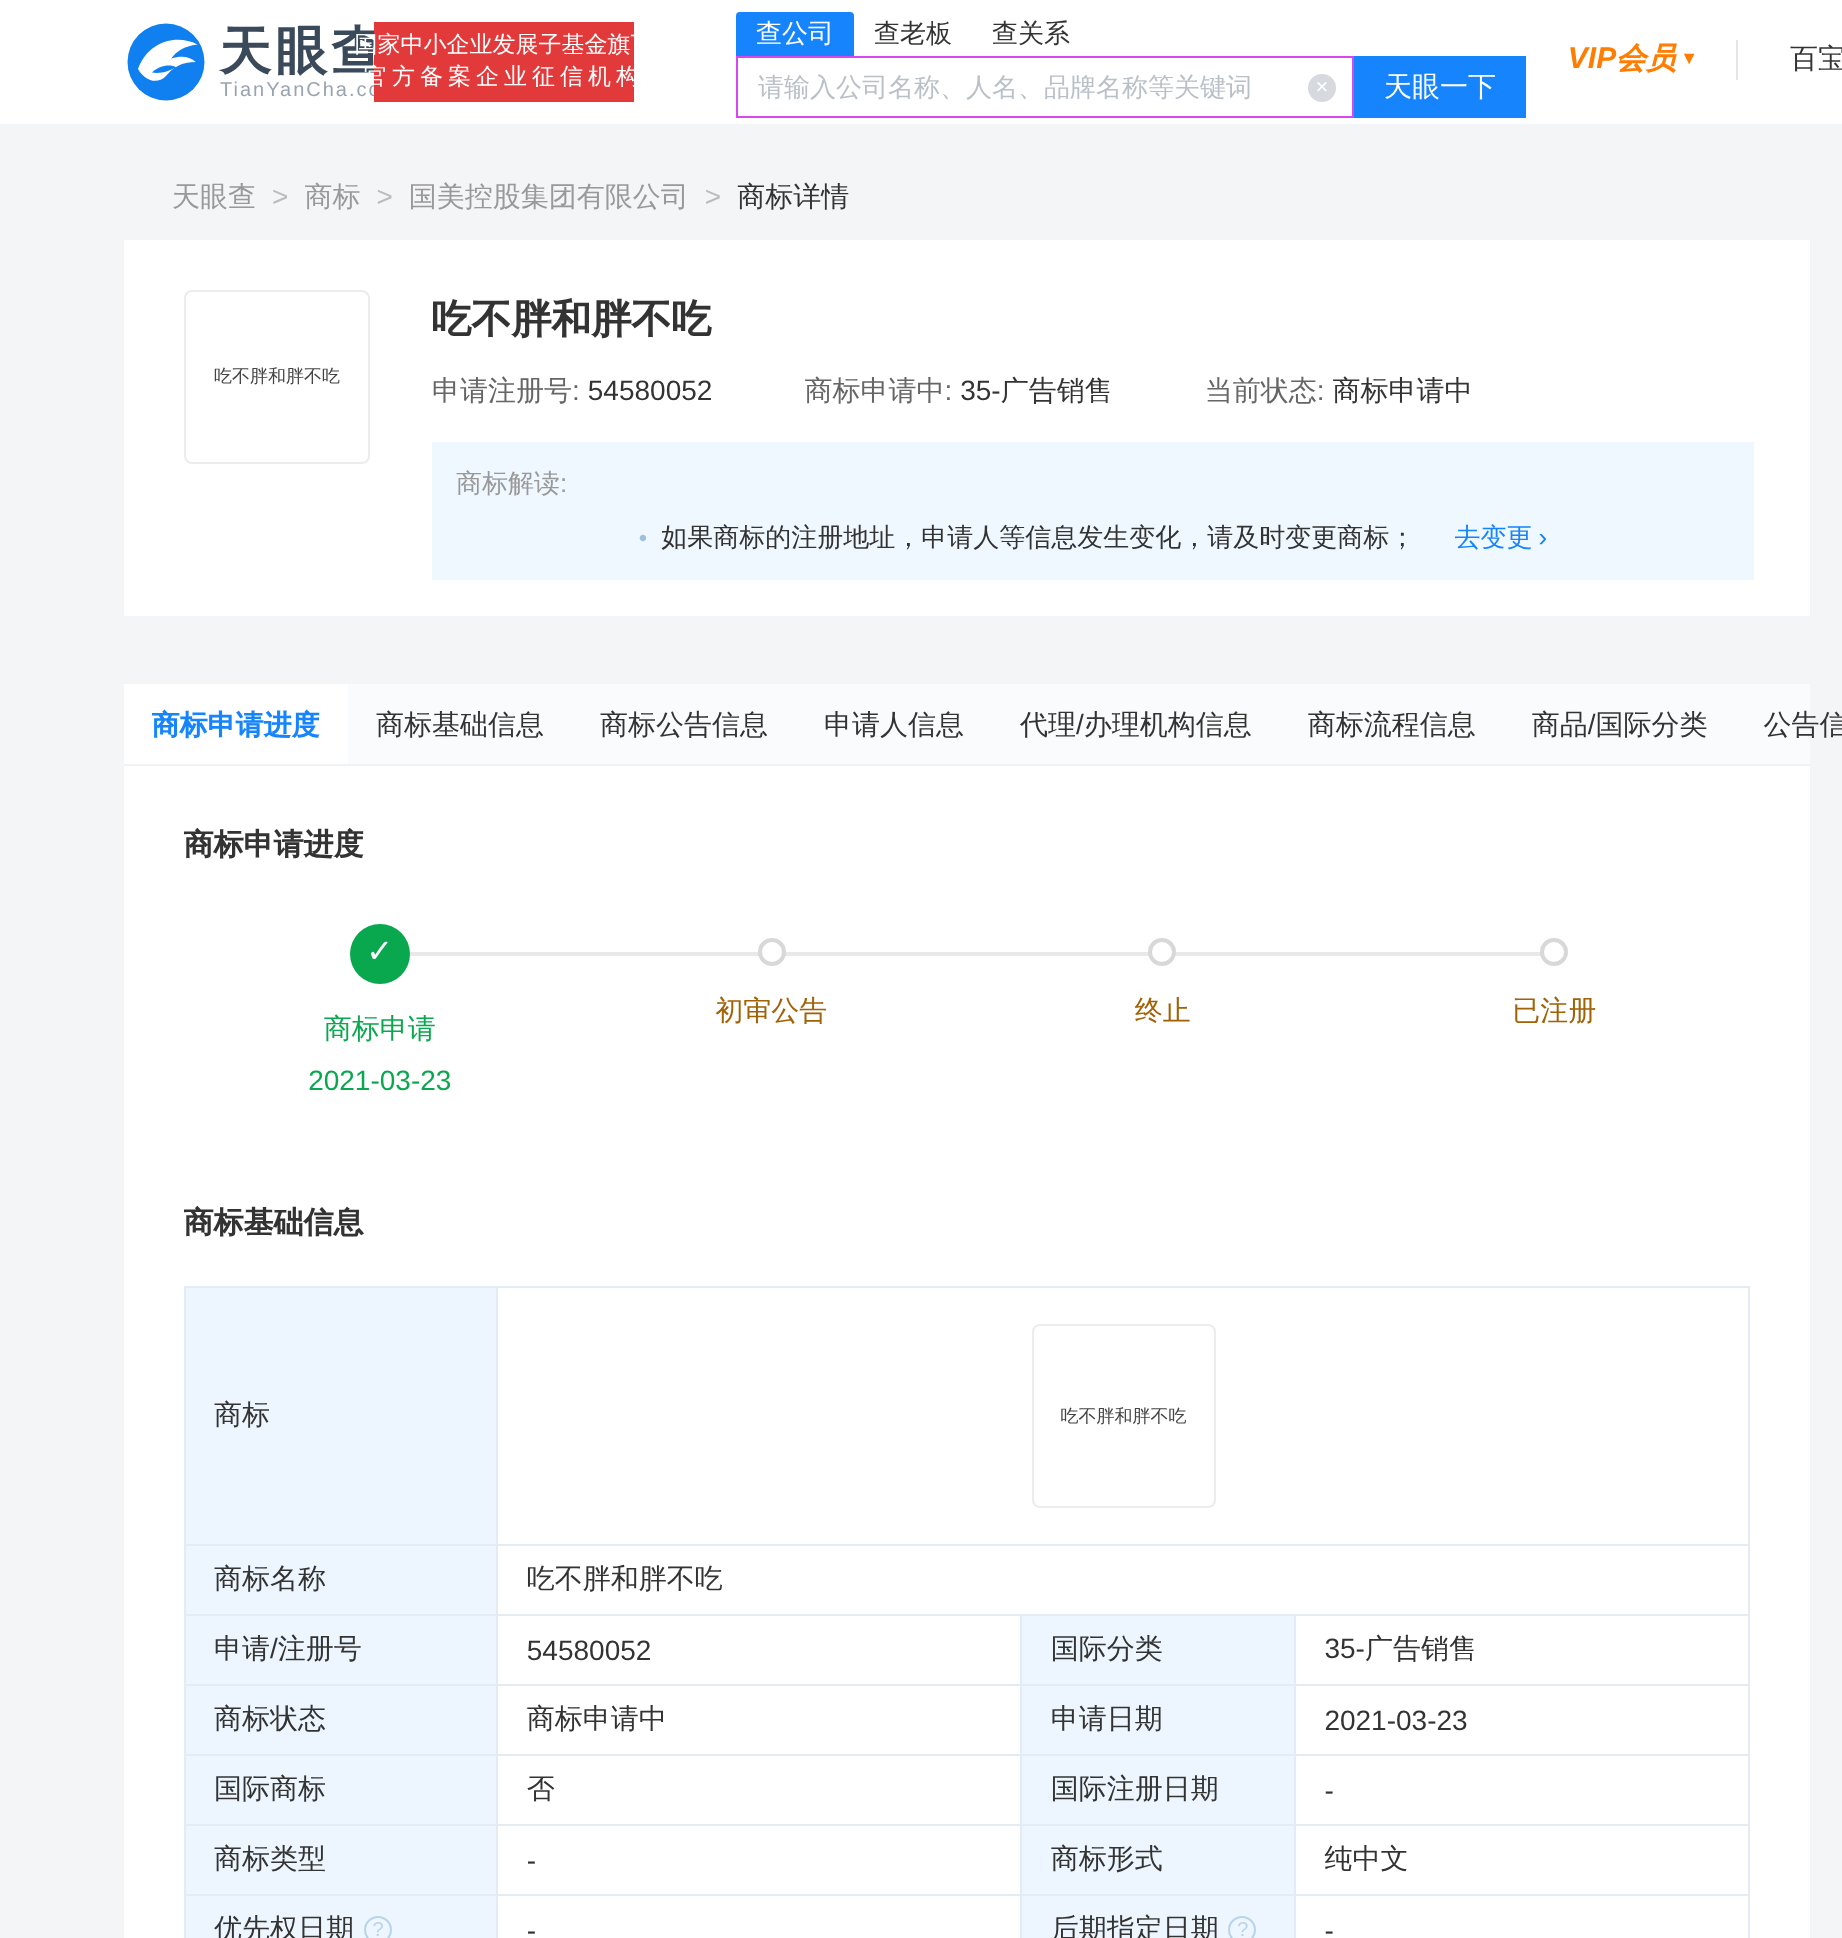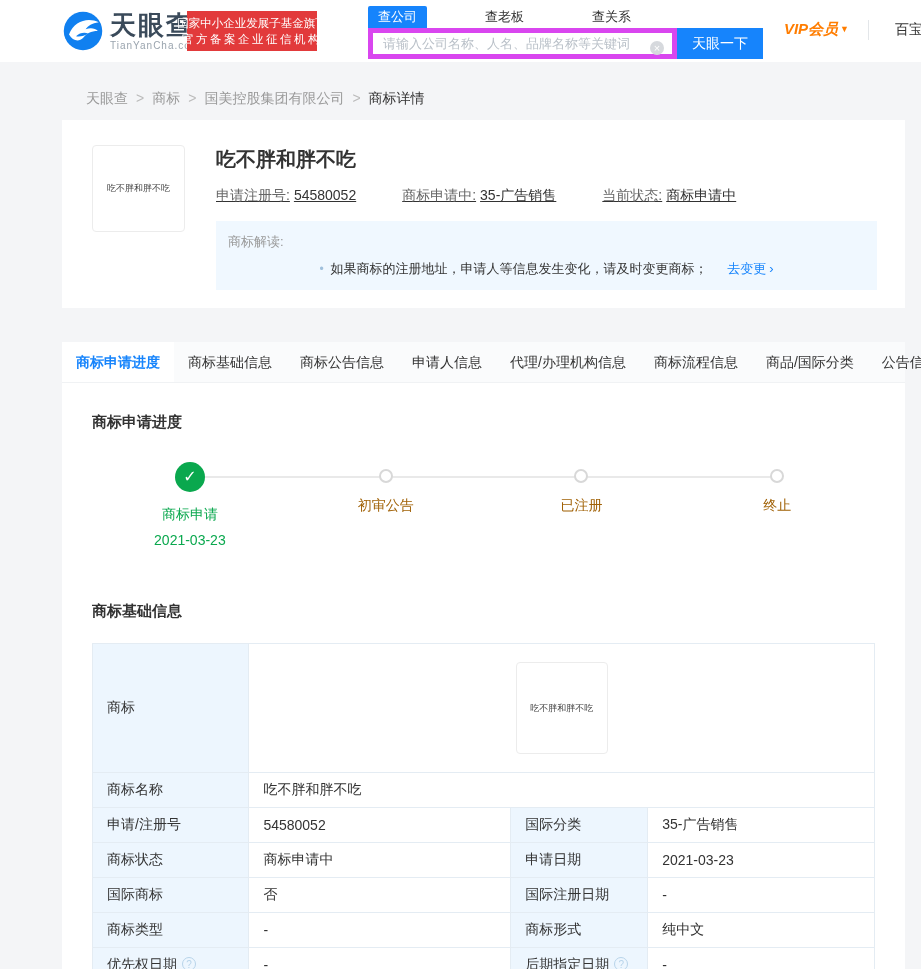--- a/index.html
+++ b/index.html
@@ -16,26 +16,26 @@
   .logo-mark { width:42px; height:42px; margin-right:6px; }
   .logo-cn { font-size:26px; font-weight:bold; color:#3a4a5a; letter-spacing:2px; line-height:26px; }
   .logo-en { font-size:10px; color:#9aa4ae; letter-spacing:1px; margin-top:2px; }
   .badge {
     position:absolute; left:187px; top:11px; width:130px; height:40px;
     background:#e23a3b; color:#fff; font-size:11.5px; font-weight:normal;
     display:flex; flex-direction:column; justify-content:center; align-items:center; line-height:16px;
   }
   .badge .l2 { letter-spacing:2.5px; }
   .search-area { position:absolute; left:368px; top:6px; width:395px; }
-  .search-tabs { display:flex; align-items:flex-end; height:22px;gap:48px; }
+  .search-tabs { display:flex; align-items:flex-end; height:22px; }
   .search-tab { font-size:13px; color:#333; padding:0 10px; height:22px; line-height:22px; cursor:pointer; }
   .search-tab.active { background:#1684fc; color:#fff; border-radius:2px 2px 0 0; }
   .search-row { display:flex; height:31px; }
   .search-input-wrap {
-    flex:1; position:relative; border:5px solid #d946ef; background:#0c4a6e;
+    flex:1; position:relative; border:1px solid #d946ef; background:#0c4a6e;
     display:flex; align-items:center;
   }
   .search-input {
     width:100%; height:100%; border:none; outline:none; padding:0 28px 0 10px;
     font-size:13px; color:#333; font-family:inherit;
   }
   .search-input::placeholder { color:#b9c0c8; }
   .clear-icon {
     position:absolute; right:8px; top:8px; width:14px; height:14px; border-radius:50%;
     background:#d6d9dd; color:#fff; font-size:11px; line-height:14px; text-align:center; cursor:pointer;
@@ -63,21 +63,21 @@
   }
   .tm-img-box {
     position:absolute; left:30px; top:25px; width:93px; height:87px;
     border:1px solid #ececec; border-radius:4px; background:#fff;
     display:flex; align-items:center; justify-content:center;
   }
   .tm-img-text { font-size:9px; color:#444; font-family:"Liberation Serif","DejaVu Serif",serif; }
   .tm-main { margin-left:124px; }
   .tm-title { font-size:20px; font-weight:bold; color:#333; margin-top:2px; }
   .tm-meta { margin-top:14px; font-size:14px; }
-  .tm-meta .meta-item { margin-right:46px;text-decoration:underline; }
+  .tm-meta .meta-item { margin-right:46px; }
   .tm-meta .meta-label { color:#666; }
   .tm-meta .meta-value { color:#333; margin-left:4px; }
   .tm-note {
     margin-top:16px; background:#f0f8ff; padding:12px 12px; font-size:13px;
   }
   .note-title { color:#999; margin-bottom:9px; }
   .note-line { color:#333;text-align:center; }
   .note-bullet { color:#a0c0dc; margin-right:7px; font-size:12px; }
   .note-link { color:#1684fc; cursor:pointer; margin-left:16px; }
   .note-chevron { color:#1684fc; margin-left:3px; }
@@ -208,25 +208,25 @@
             <div class="circle-done">✓</div>
             <div class="step-label">商标申请</div>
             <div class="step-date">2021-03-23</div>
           </div>
           <div class="step">
             <div class="circle-todo"></div>
             <div class="step-label">初审公告</div>
           </div>
           <div class="step">
             <div class="circle-todo"></div>
-            <div class="step-label">已注册</div>
+            <div class="step-label">终止</div>
           </div>
           <div class="step">
             <div class="circle-todo"></div>
-            <div class="step-label">终止</div>
+            <div class="step-label">已注册</div>
           </div>
         </div>
     </div>
 
     <div class="section-title">商标基础信息</div>
     <table class="info-table">
       <colgroup>
           <col class="col-l1">
           <col class="col-v1">
           <col class="col-l2">

